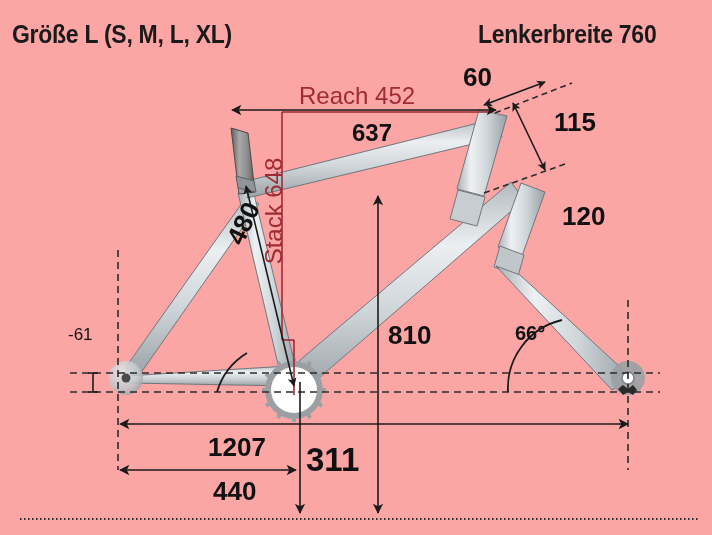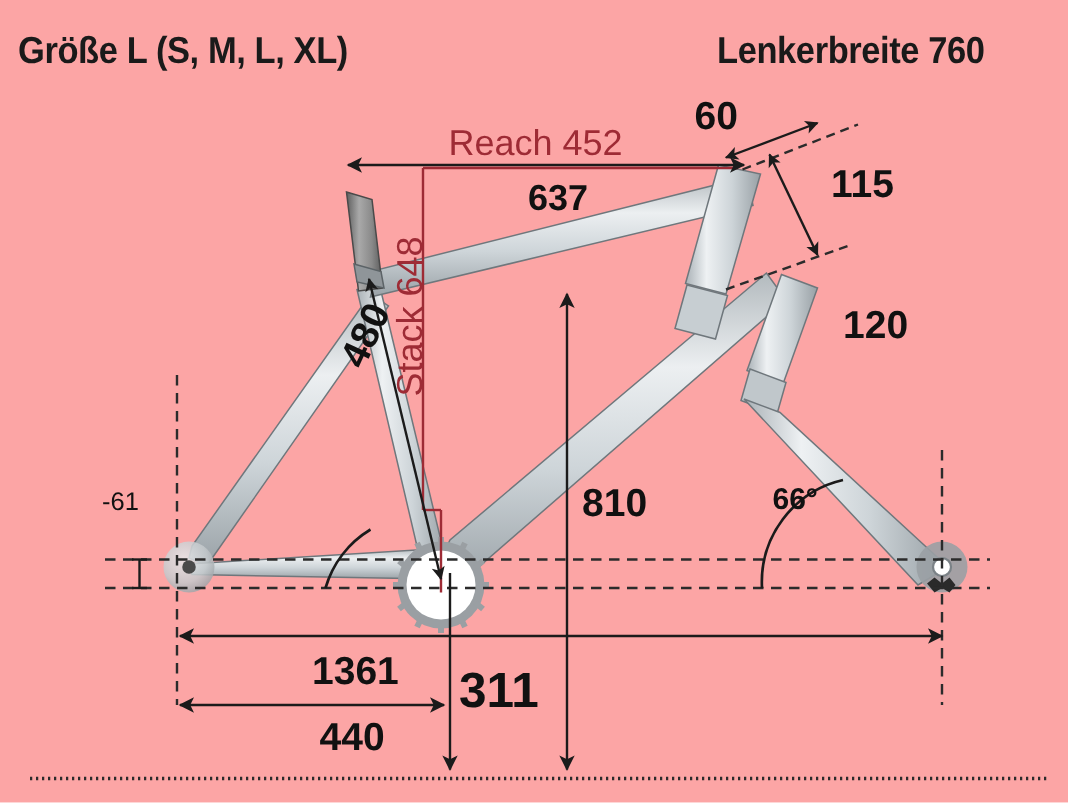--- a/index.html
+++ b/index.html
@@ -202,21 +202,21 @@
 
   <div class="dimlabel" style="left:562px;top:201px;font-size:26px;">120</div>
 
   <div class="dimlabel" style="left:222px;top:208px;font-size:26px;transform:rotate(-65deg);">480</div>
 
   <div class="dimlabel" style="left:388px;top:320px;font-size:26px;">810</div>
 
 
   <div class="dimlabel" style="left:503px;top:322px;font-size:20px;margin-left:12px;">66°</div>
 
-  <div class="dimlabel" style="left:208px;top:432px;font-size:26px;">1361</div>
+  <div class="dimlabel" style="left:208px;top:432px;font-size:26px;">1207</div>
 
   <div class="dimlabel" style="left:213px;top:476px;font-size:26px;">440</div>
 
   <div class="dimlabel" style="left:306px;top:441px;font-size:33px;">311</div>
 
   <div class="dimlabel" style="left:68px;top:325px;font-size:17px;font-weight:normal;">-61</div>
 
 </div>
 
 </body></html>

